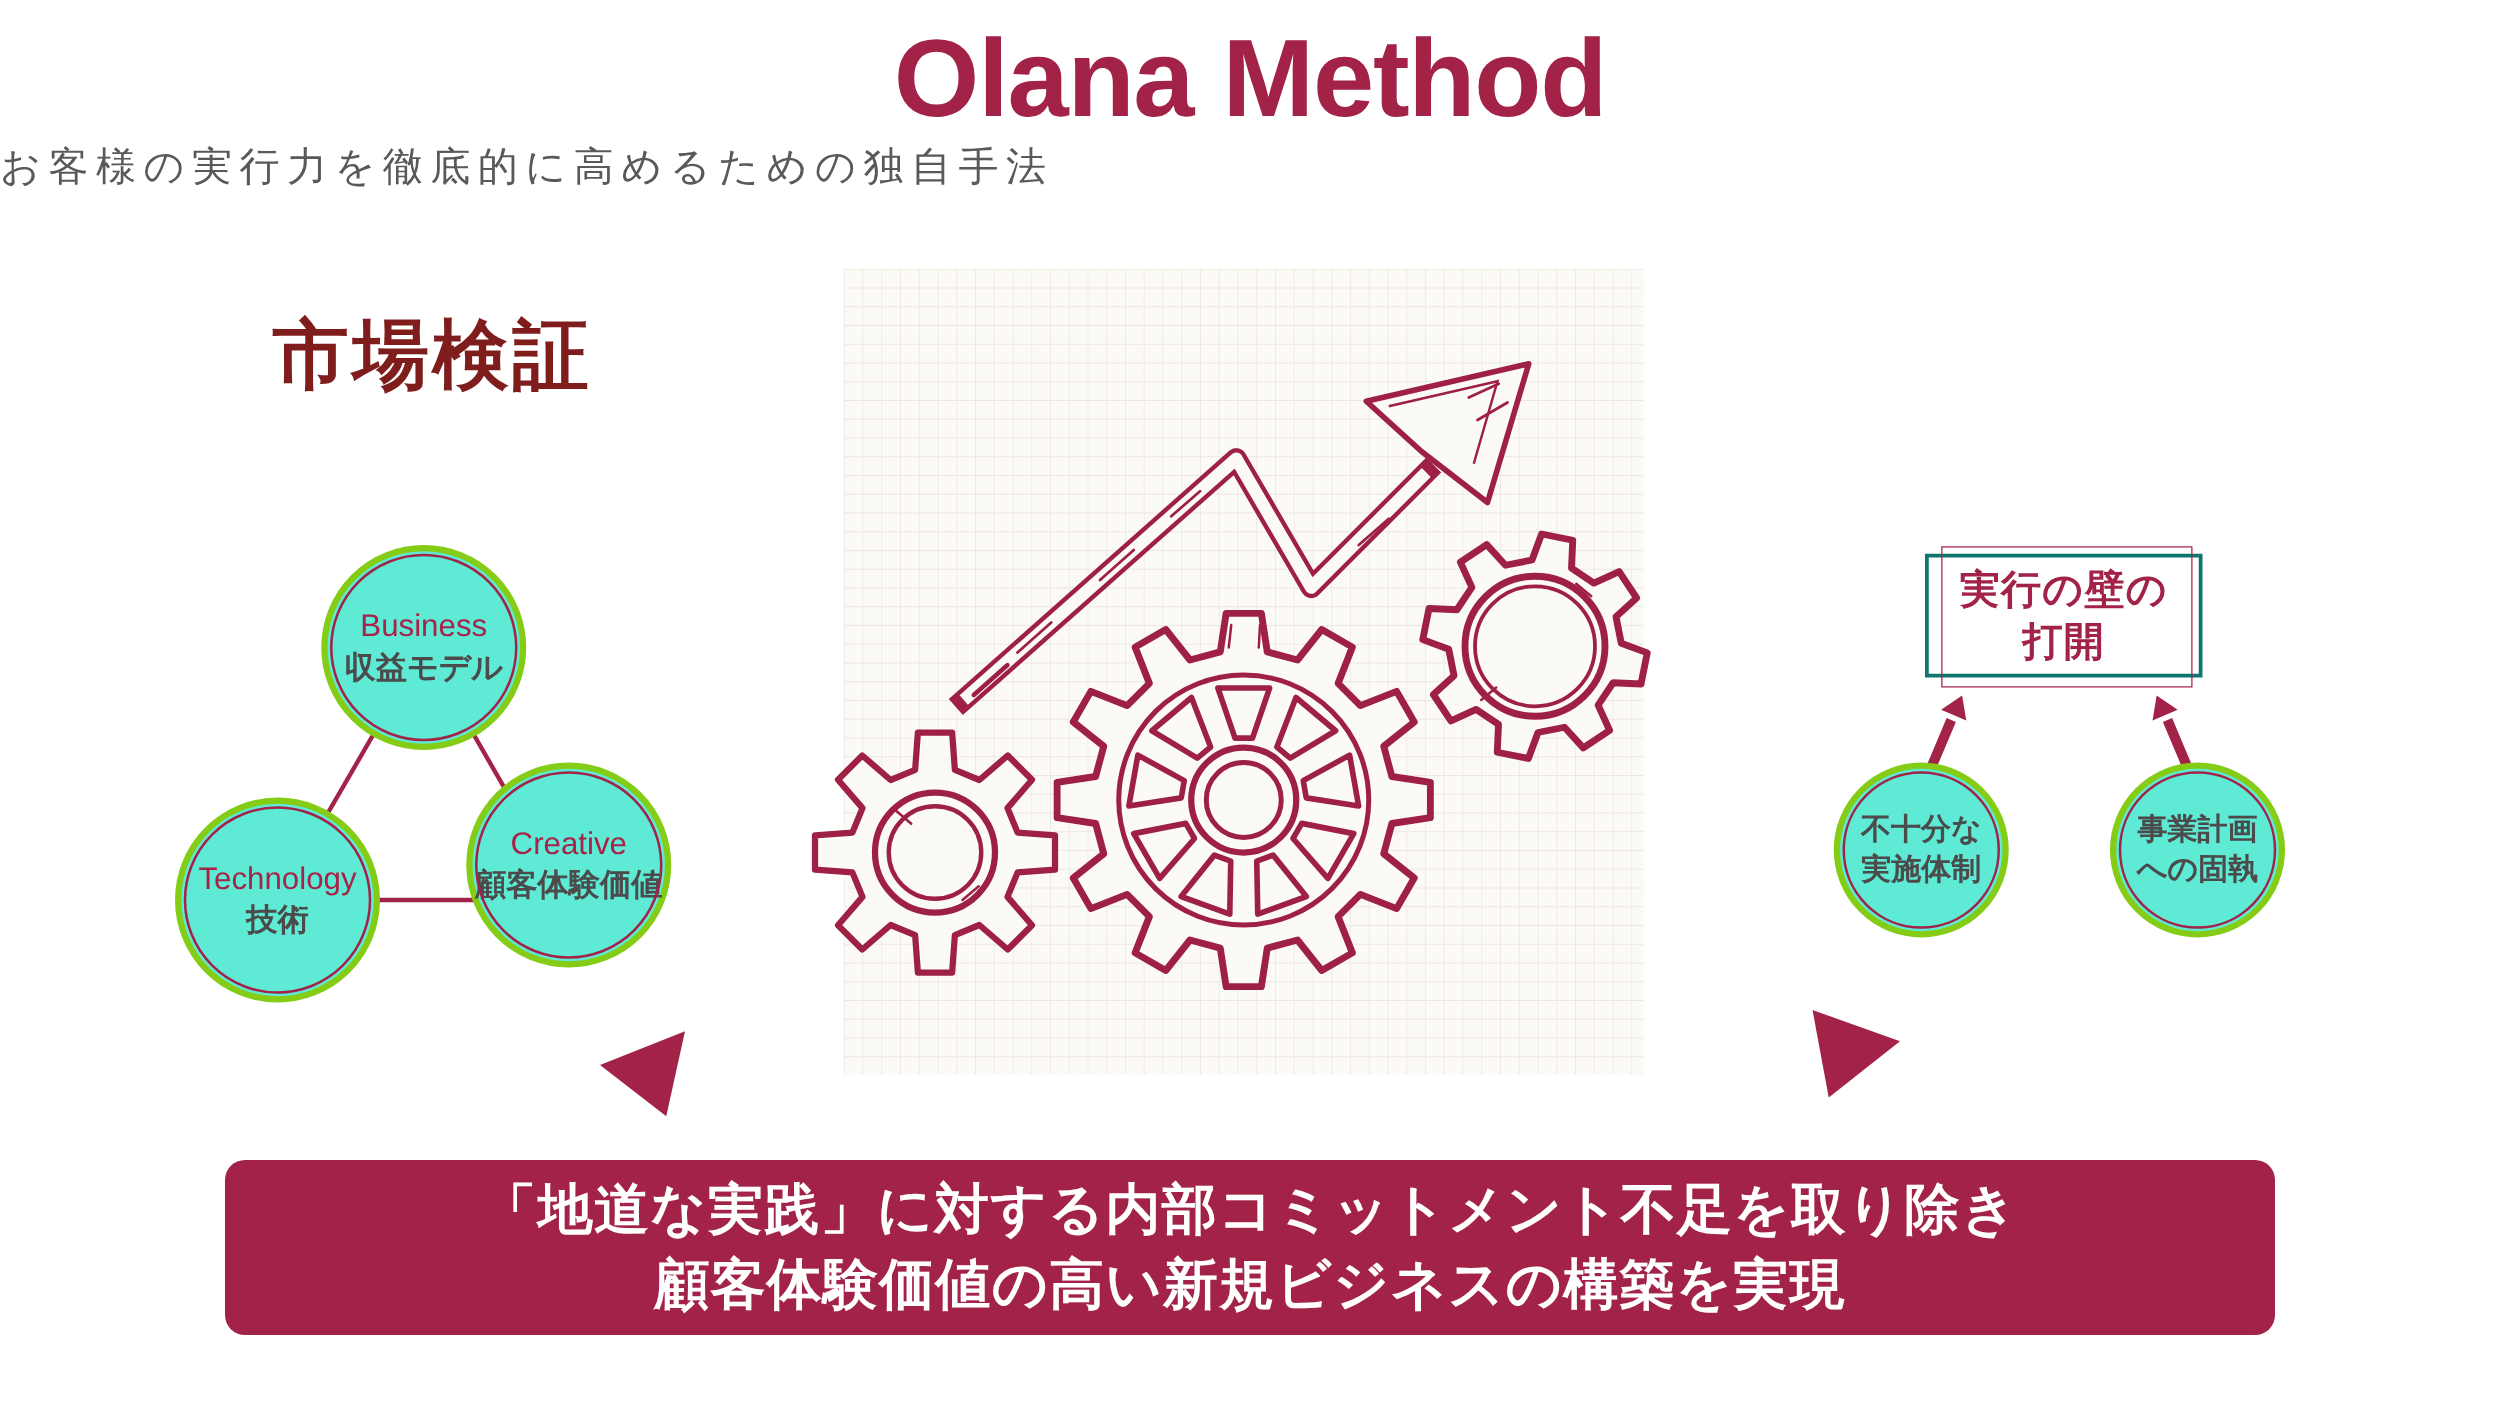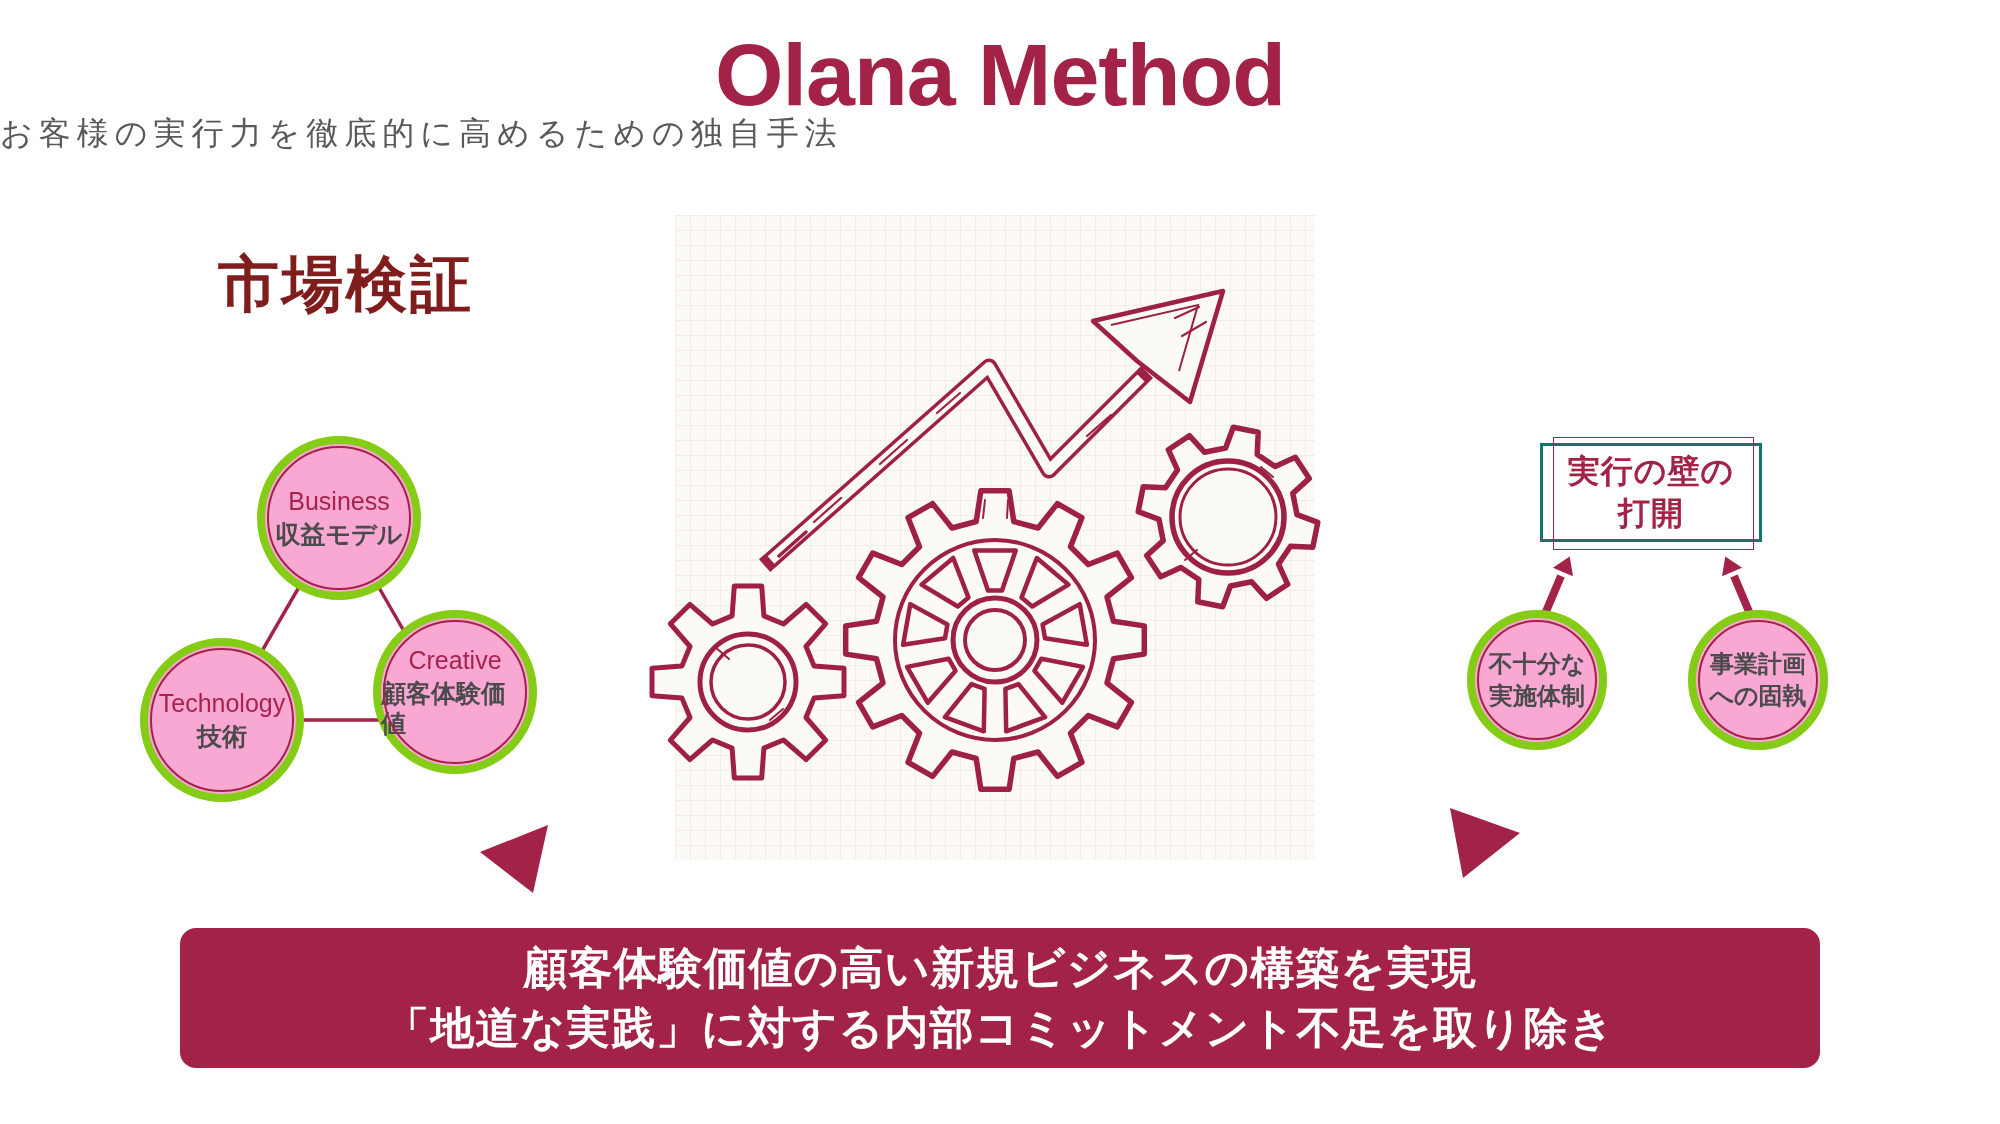--- a/index.html
+++ b/index.html
@@ -3,39 +3,39 @@
 <meta charset="utf-8">
 <style>
   html,body{margin:0;padding:0;background:#ffffff;}
   #stage{
     position:relative;width:2000px;height:1124px;background:#ffffff;overflow:hidden;
     font-family:"Liberation Sans","DejaVu Sans",sans-serif;
   }
   .abs{position:absolute;}
   
   .page-title{
-    left:0;right:0;top:24px;text-align:center;
+    left:0;right:0;top:12px;text-align:center;
     font-size:88px;font-weight:800;color:#A22347;letter-spacing:-1px;
   }
   .page-subtitle{
     left:0;right:0;top:112px;text-align:left;
     font-size:32px;font-weight:500;color:#595959;letter-spacing:6px;
   }
   
   .sec-heading{width:400px;text-align:center;font-size:61px;font-weight:800;color:#7f1d1d;letter-spacing:3px;}
   .sec-sub{width:412px;text-align:center;font-size:34px;font-weight:700;color:#4B4B4B;letter-spacing:1px;}
   .lh{left:146px;top:244px;}
   .ls{left:140px;top:348px;}
   .rh{left:1455px;top:244px;width:400px;}
   .rs{left:1455px;top:348px;width:400px;}
   
   .ring{
-    border-radius:50%;background:#f9a8d4;border:8px solid #84cc16;
+    border-radius:50%;background:#5eead4;border:5px solid #84cc16;
     display:flex;flex-direction:column;align-items:center;justify-content:center;
-    box-sizing:border-box;
+    box-sizing:border-box;text-align:center;
   }
   .ring::before{
     content:"";position:absolute;inset:2px;border-radius:50%;
     border:2px solid #A22347;pointer-events:none;
   }
   .big-ring{width:164px;height:164px;}
   .small-ring{width:140px;height:140px;}
   .circ-en{font-size:25px;color:#A8234A;line-height:1.15;}
   .circ-ja{font-size:25px;font-weight:700;color:#4B4B4B;line-height:1.2;margin-top:3px;}
   .obst-line{font-size:24px;font-weight:700;color:#4B4B4B;line-height:1.35;}
@@ -169,17 +169,17 @@
   </div>
 
   <svg class="abs" style="left:470px;top:815px;" width="90" height="90" viewBox="0 0 90 90">
     <polygon points="78,10 10,37 63,78" fill="#A22347"></polygon>
   </svg>
   <svg class="abs" style="left:1440px;top:798px;" width="90" height="90" viewBox="0 0 90 90">
     <polygon points="10,10 80,35 23,80" fill="#A22347"></polygon>
   </svg>
 
   <div class="abs banner">
+    <div class="banner-line">「地道な実践」に対する内部コミットメント不足を取り除き</div>
     <div class="banner-line">顧客体験価値の高い新規ビジネスの構築を実現</div>
-    <div class="banner-line">「地道な実践」に対する内部コミットメント不足を取り除き</div>
   </div>
 
 </div>
 
 </body></html>

